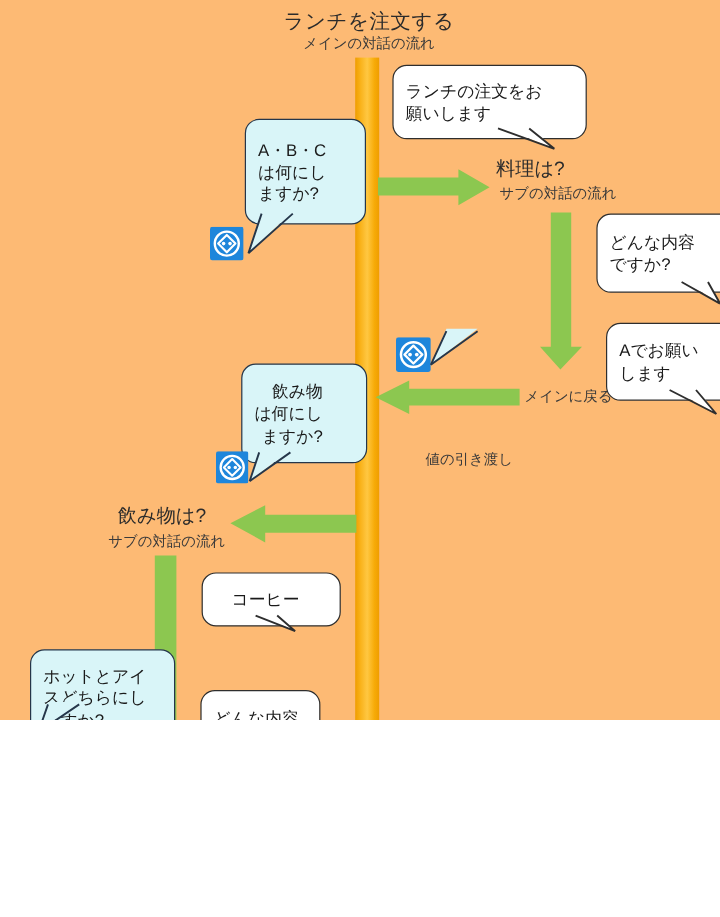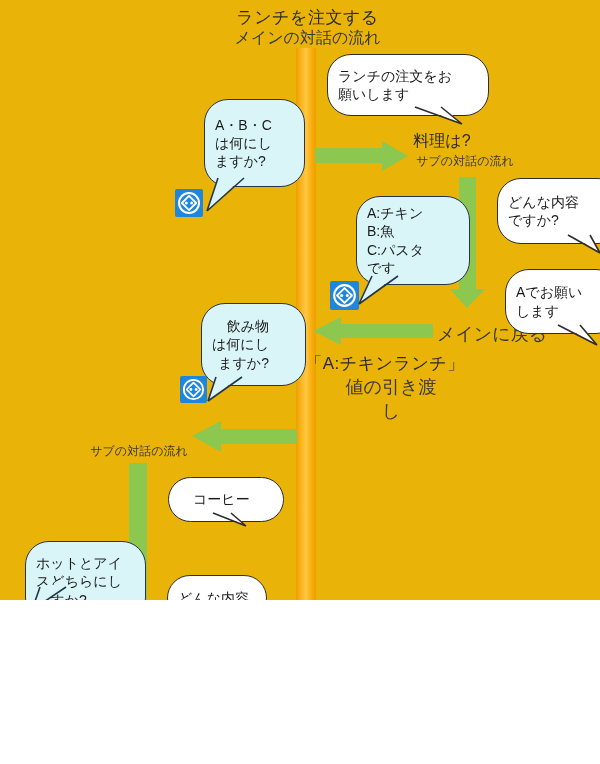--- a/index.html
+++ b/index.html
@@ -1,27 +1,27 @@
 <!DOCTYPE html>
 <html><head>
 <meta charset="utf-8">
 <style>
   html,body{margin:0;padding:0;background:#fff;}
-  .stage{position:relative;width:600px;height:600px;background:#eab308;overflow:hidden;
+  .stage{position:relative;width:600px;height:600px;background:#fdba74;overflow:hidden;
          font-family:"Liberation Sans","DejaVu Sans",sans-serif;}
   .abs{position:absolute;box-sizing:border-box;}
   .ctr{text-align:center;}
   .title-main{font-size:17px;color:#2b2b2b;letter-spacing:.5px;}
-  .title-sub{font-size:16px;color:#3a3a3a;}
+  .title-sub{font-size:12px;color:#3a3a3a;}
   .sec-title{font-size:16px;color:#2b2b2b;}
   .sec-sub{font-size:12px;color:#3a3a3a;}
-  .lbl-small{font-size:18px;color:#3a3a3a;}
+  .lbl-small{font-size:12px;color:#3a3a3a;}
   .lbl-value{font-size:17px;color:#2b2b2b;letter-spacing:.5px;}
   .mainbar{background:linear-gradient(90deg,#ef9d00 0%,#f9b21a 22%,#ffc742 50%,#f7ab08 80%,#ef9d00 100%);}
-  .bubble{position:absolute;border:1.6px solid #2e2e2e;border-radius:24px;background:#fff;
+  .bubble{position:absolute;border:1.6px solid #2e2e2e;border-radius:12px;background:#fff;
           display:flex;align-items:center;padding:3px 10px;white-space:pre-line;
           font-size:14px;line-height:1.3;color:#1a1a1a;z-index:2;}
   .bubble.bot{background:#d9f5f8;border-color:#25364a;}
   .tail{position:absolute;z-index:3;overflow:visible;}
   .arrow{position:absolute;z-index:1;overflow:visible;}
   .boticon{position:absolute;z-index:2;}
 </style>
 </head>
 <body>
 
@@ -50,23 +50,23 @@
   <svg class="arrow" style="left:119px;top:463px;" width="38" height="191">
     <polygon points="10,0 28,0 28,171 37,171 19,191 1,171 10,171" fill="#8cc750"></polygon>
   </svg>
   <svg class="arrow" style="left:190px;top:656px;" width="108" height="31">
     <polygon points="0,9 79,9 79,0 108,15 79,31 79,23 0,23" fill="#8cc750"></polygon>
   </svg>
 
   <div class="abs ctr sec-title" style="left:397px;top:131px;width:90px;">料理は?</div>
   <div class="abs ctr sec-sub" style="left:410px;top:153px;width:110px;">サブの対話の流れ</div>
   <div class="abs lbl-small" style="left:437px;top:322px;">メインに戻る</div>
-  <div class="abs ctr lbl-value" style="left:305px;top:352px;width:160px;">「A:チキンランチ」</div>
   <div class="abs ctr lbl-small" style="left:341px;top:375px;width:100px;">値の引き渡し</div>
 
+  <div class="abs ctr sec-title" style="left:85px;top:420px;width:100px;">飲み物は?</div>
   <div class="abs ctr sec-sub" style="left:84px;top:443px;width:110px;">サブの対話の流れ</div>
   <div class="abs lbl-small" style="left:85px;top:664px;">メインに戻る</div>
   <div class="abs ctr lbl-small" style="left:166px;top:708px;width:100px;">値の引き渡し</div>
 
   <div class="bubble" style="left:327px;top:54px;width:140px;height:54px;">ランチの注文をお
 願いします</div>
   <svg class="tail" width="65" height="25" style="left:405px;top:105px;">
     <polygon points="10,0 36,0 57,19" fill="#fff"></polygon>
     <path d="M10,2 L57,19 M36,2 L57,19" stroke="#2e2e2e" stroke-width="1.6" fill="none"></path>
   </svg>
@@ -98,24 +98,20 @@
   </svg>
 
   <div class="bubble bot" style="left:204px;top:99px;width:79px;height:80px;">A・B・C
 は何にし
 ますか?</div>
   <svg class="tail" width="55" height="40" style="left:195px;top:176px;">
     <polygon points="23,0 49,0 12,35" fill="#d9f5f8"></polygon>
     <path d="M23,2 L12,35 M49,2 L12,35" stroke="#25364a" stroke-width="1.6" fill="none"></path>
   </svg>
 
-  <div class="bubble bot" style="left:356px;top:196px;width:92px;height:81px;">A:チキン
-B:魚
-C:パスタ
-です</div>
   <svg class="tail" width="60" height="33" style="left:345px;top:274px;">
     <polygon points="27,0 53,0 14,30" fill="#d9f5f8"></polygon>
     <path d="M27,2 L14,30 M53,2 L14,30" stroke="#25364a" stroke-width="1.6" fill="none"></path>
   </svg>
 
   <div class="bubble bot" style="left:201px;top:303px;width:83px;height:75px;text-align:right;">飲み物
 は何にし
 ますか?</div>
   <svg class="tail" width="55" height="30" style="left:195px;top:375px;">
     <polygon points="21,0 47,0 13,26" fill="#d9f5f8"></polygon>

